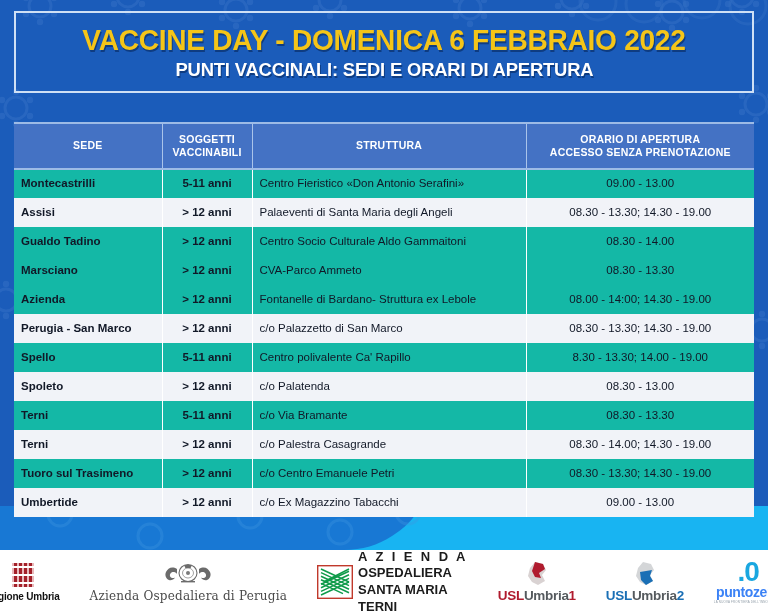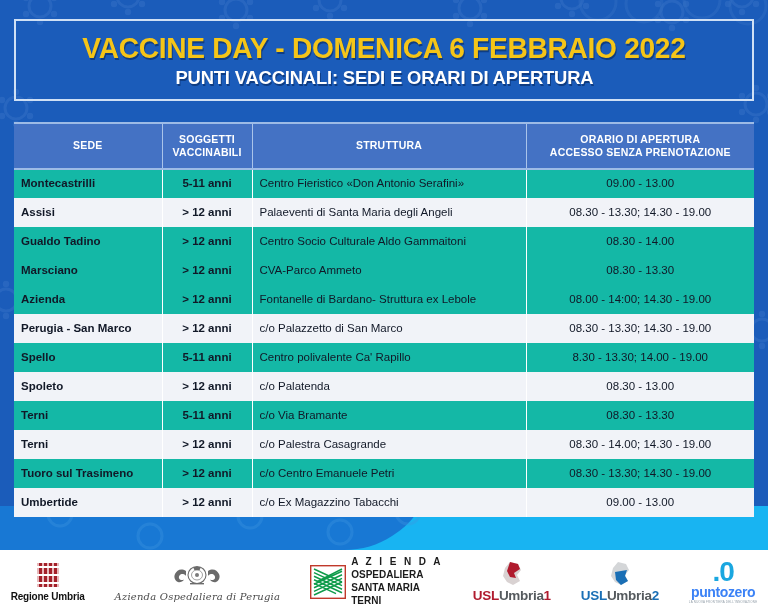--- a/index.html
+++ b/index.html
@@ -35,21 +35,21 @@
     bottom: 64px;
     width: 768px;
     height: 44px;
     pointer-events: none;
   }
 
   
   .title-block {
     position: absolute;
     left: 14px;
-    top: 19px;
+    top: 11px;
     width: 740px;
     height: 82px;
     border: 2px solid #cfe0f5;
     display: flex;
     flex-direction: column;
     align-items: center;
     justify-content: center;
     gap: 2px;
     z-index: 4;
   }
@@ -151,32 +151,31 @@
   .ru-text {
     font-size: 10px; font-weight: bold; color: #111; letter-spacing: -0.2px;
     white-space: nowrap;
   }
 
   
   .logo-aop { flex-direction: column; gap: 2px; }
   .aop-crest { width: 66px; height: 26px; }
   .aop-text {
     font-family: "DejaVu Serif", serif;
-    font-style: italic;
-    font-size: 10px;
+    font-size: 12px;
     color: #4a4a4a;
     letter-spacing: 0.2px;
     white-space: nowrap;
   }
 
   
   .logo-sm { gap: 5px; }
   .sm-mark { width: 36px; height: 34px; flex: none; }
   .sm-text {
-    font-size: 10px;
+    font-size: 13px;
     font-weight: bold;
     color: #1b1b1b;
     line-height: 1.28;
     white-space: nowrap;
   }
   .sm-text .sp { letter-spacing: 2.4px; }
 
   
   .logo-usl { flex-direction: column; gap: 1px; align-items: center; }
   .usl-mark { width: 30px; height: 26px; }

